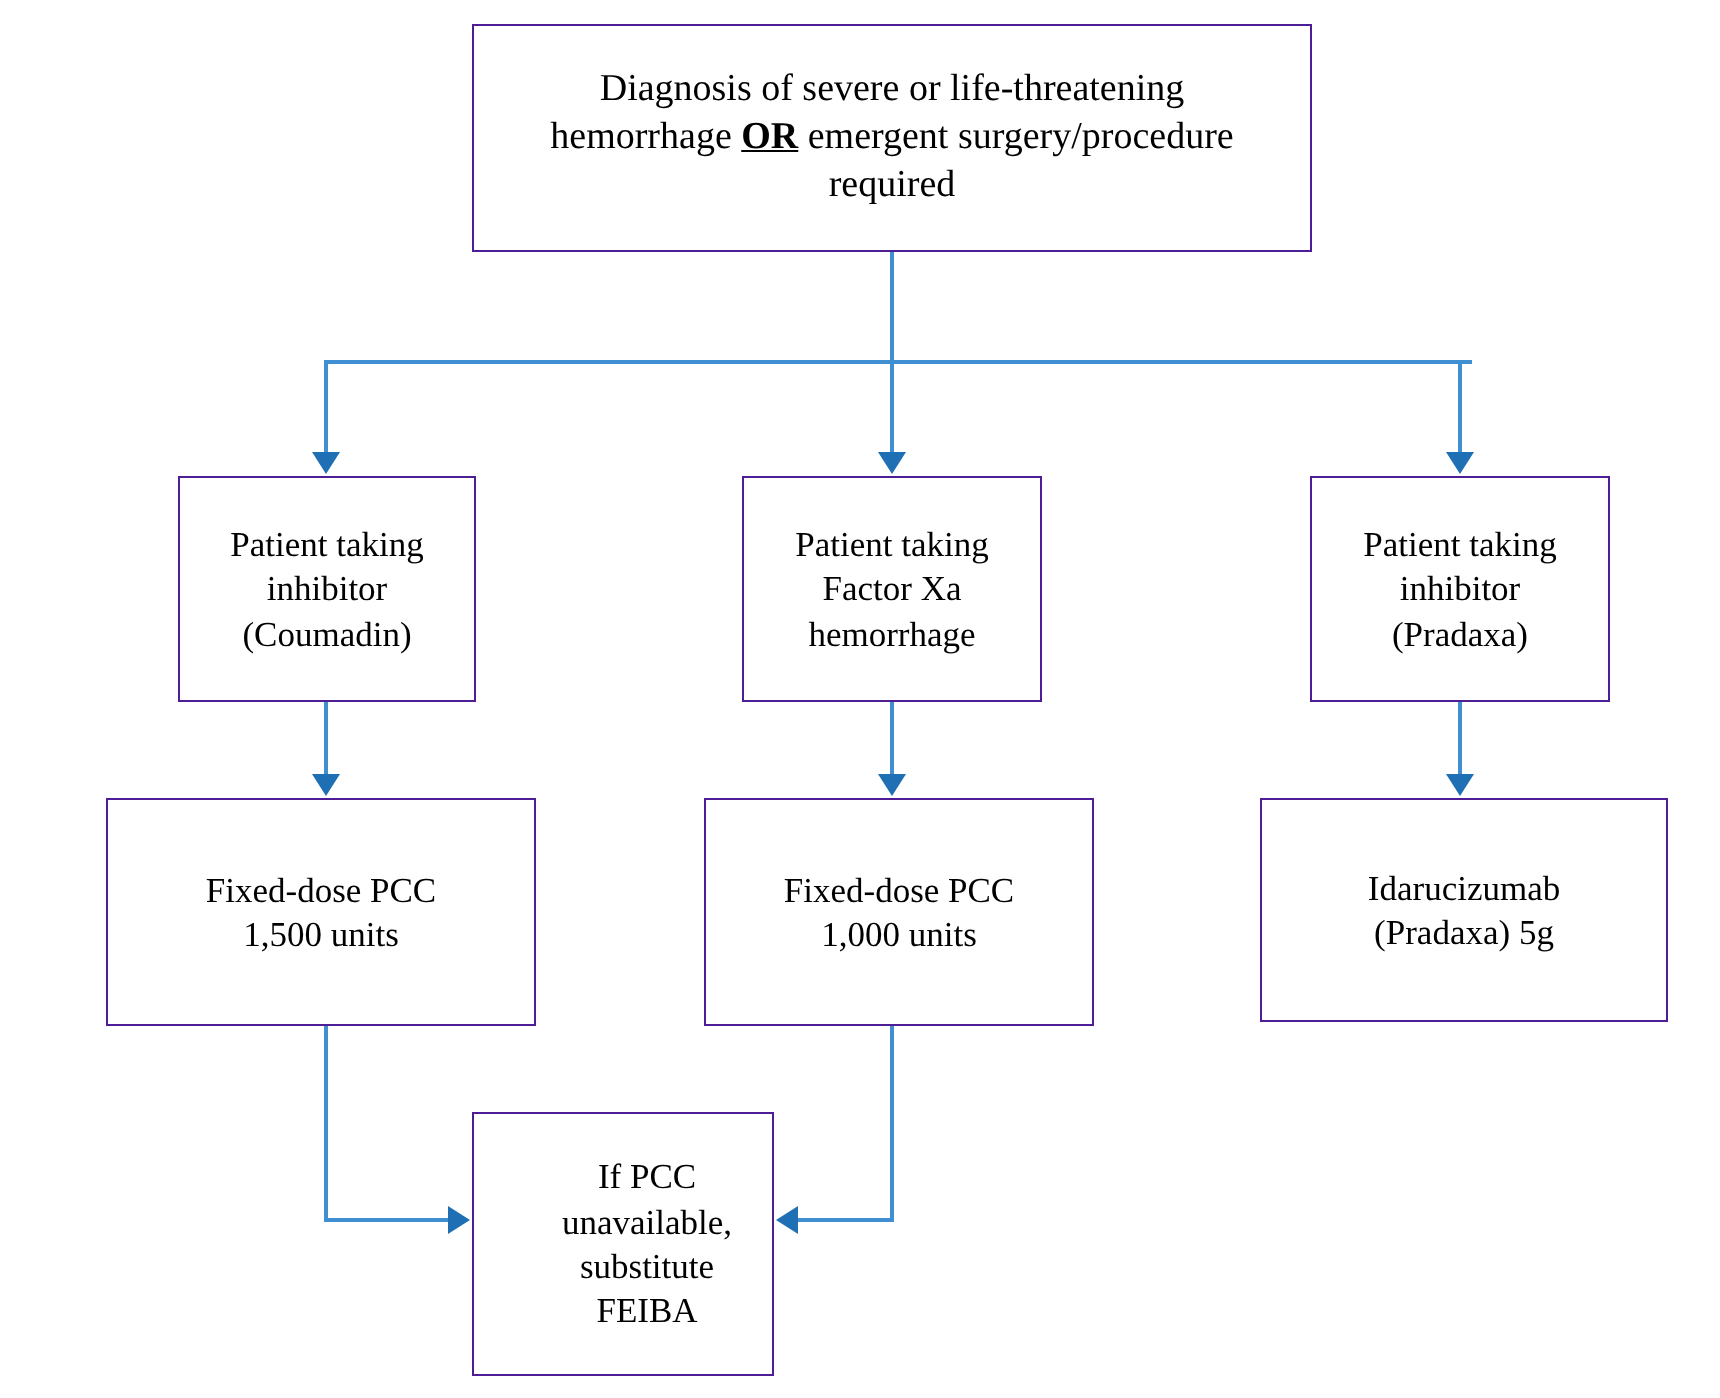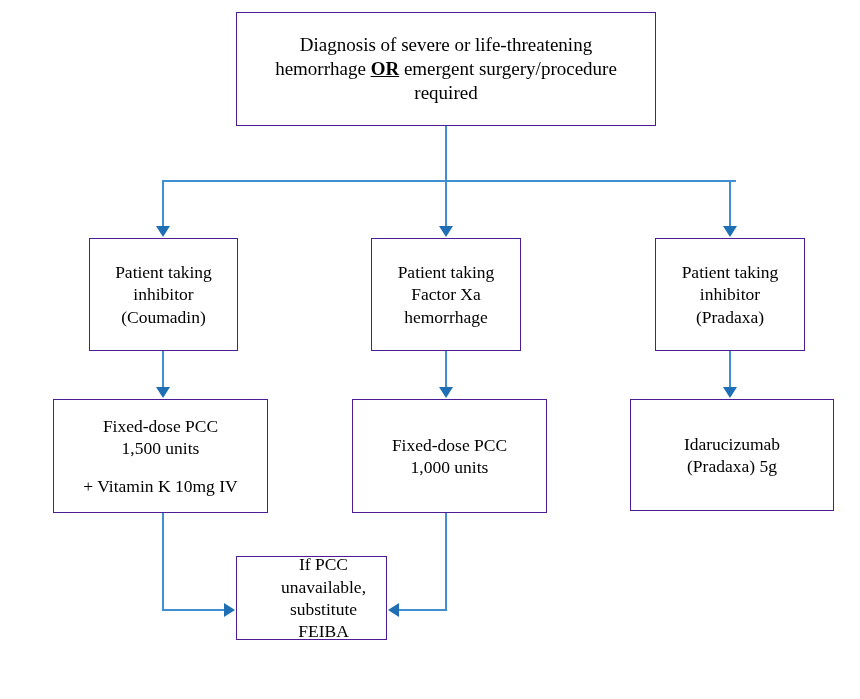--- a/index.html
+++ b/index.html
@@ -41,21 +41,21 @@
   #node-root .line { white-space: normal; }
 
   #node-warfarin { left: 89px;  top: 238px; width: 149px; height: 113px; font-size: 17.5px; }
   #node-factorxa { left: 371px; top: 238px; width: 150px; height: 113px; font-size: 17.5px; }
   #node-dabigatran { left: 655px; top: 238px; width: 150px; height: 113px; font-size: 17.5px; }
 
   #node-pcc-warfarin { left: 53px;  top: 399px; width: 215px; height: 114px; font-size: 17.5px; }
   #node-pcc-factorxa { left: 352px; top: 399px; width: 195px; height: 114px; font-size: 17.5px; }
   #node-idarucizumab { left: 630px; top: 399px; width: 204px; height: 112px; font-size: 17.5px; }
 
-  #node-feiba { left: 236px; top: 556px; width: 151px; height: 84px; font-size: 17.5px; padding-left: 24px; }
+  #node-feiba { left: 236px; top: 556px; width: 151px; height: 132px; font-size: 17.5px; padding-left: 24px; }
 
   
   .edge {
     position: absolute;
     background: #3f8fd2;
     z-index: 1;
   }
   .edge.v { width: 2px; }
   .edge.h { height: 2px; }
 
@@ -135,21 +135,20 @@
 
   <div class="node" id="node-dabigatran">
     <span class="line">Patient taking</span>
     <span class="line">inhibitor</span>
     <span class="line">(Pradaxa)</span>
   </div>
 
   <div class="node" id="node-pcc-warfarin">
     <span class="line">Fixed-dose PCC</span>
     <span class="line">1,500 units</span>
-    <span class="para">+ Vitamin K 10mg IV</span>
   </div>
 
   <div class="node" id="node-pcc-factorxa">
     <span class="line">Fixed-dose PCC</span>
     <span class="line">1,000 units</span>
   </div>
 
   <div class="node" id="node-idarucizumab">
     <span class="line">Idarucizumab</span>
     <span class="line">(Pradaxa) 5g</span>

